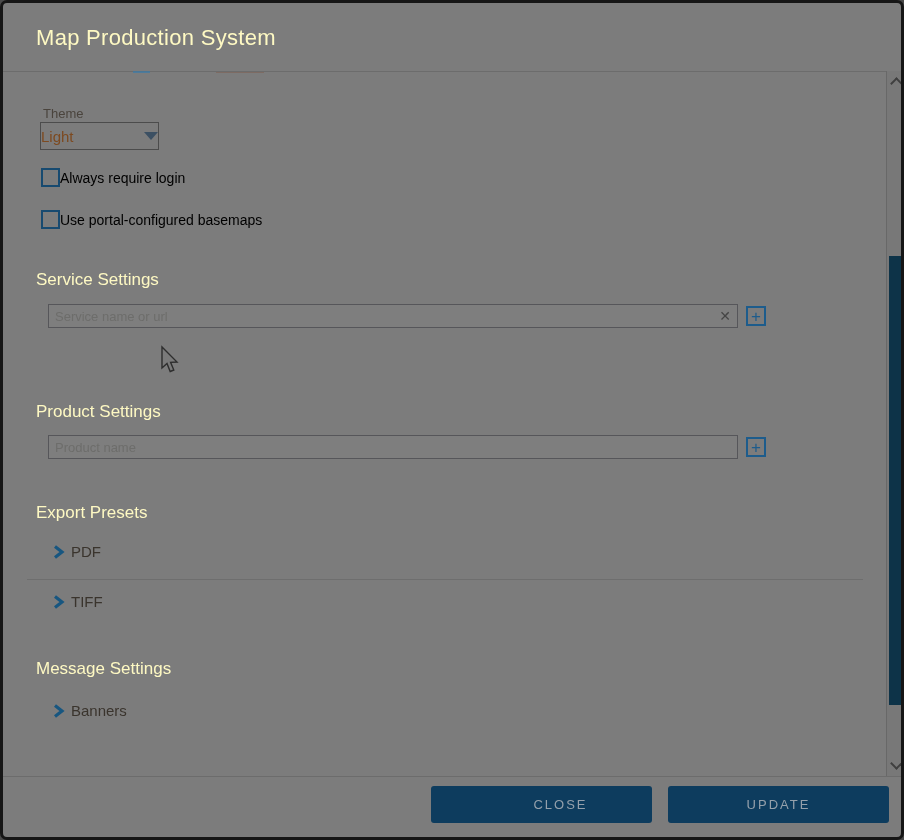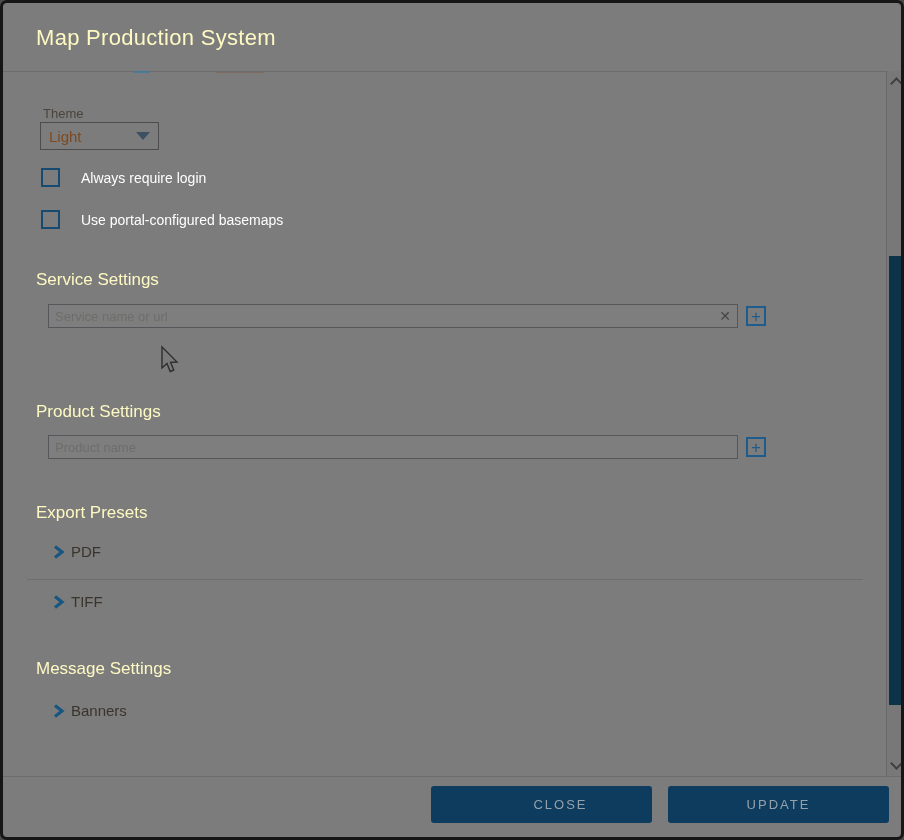--- a/index.html
+++ b/index.html
@@ -11,32 +11,32 @@
   
   #dialog-title{left:33px;top:22px;font-size:22px;color:#fef9c3;letter-spacing:.3px;}
   .hline{height:1px;background:#6c6c6c;left:0;right:0;}
   
   .frag-blue{left:130px;top:68px;width:17px;height:2px;background:#3a7aa8;opacity:.7;}
   .frag-warm{left:213px;top:69px;width:48px;height:1px;background:#7d5a4a;opacity:.5;}
   
   .small-label{left:40px;top:103px;font-size:13px;color:#4a443d;}
   #theme-select{
     left:37px;top:119px;width:119px;height:28px;box-sizing:border-box;
-    border:1px solid #4c4c4c;display:flex;align-items:center;padding:0 8px;
+    border:1px solid #4c4c4c;display:flex;align-items:center;padding:0 0;
     color:#7d4a20;font-size:15px;cursor:default;
   }
   #theme-select .caret{
     margin-left:auto;width:0;height:0;
     border-left:7px solid transparent;border-right:7px solid transparent;
     border-top:8px solid #3c5063;
   }
   
   .checkrow{left:38px;display:flex;align-items:center;}
   .checkbox{width:15px;height:15px;border:2px solid #174a70;background:transparent;flex:none;}
-  .checklabel{margin-left:21px;font-size:14px;color:#ffffff;}
+  .checklabel{font-size:14px;color:#000000;}
   
   .heading{left:33px;font-size:17px;color:#fef9c3;}
   
   .field{
     left:45px;width:690px;height:24px;box-sizing:border-box;display:flex;align-items:center;
     border:1px solid #56565a;background:#7e7e7e;
   }
   .field input{
     flex:1;height:100%;border:none;outline:none;background:transparent;
     font-family:"Liberation Sans",sans-serif;font-size:13px;color:#3e3e3e;padding:0 6px;

